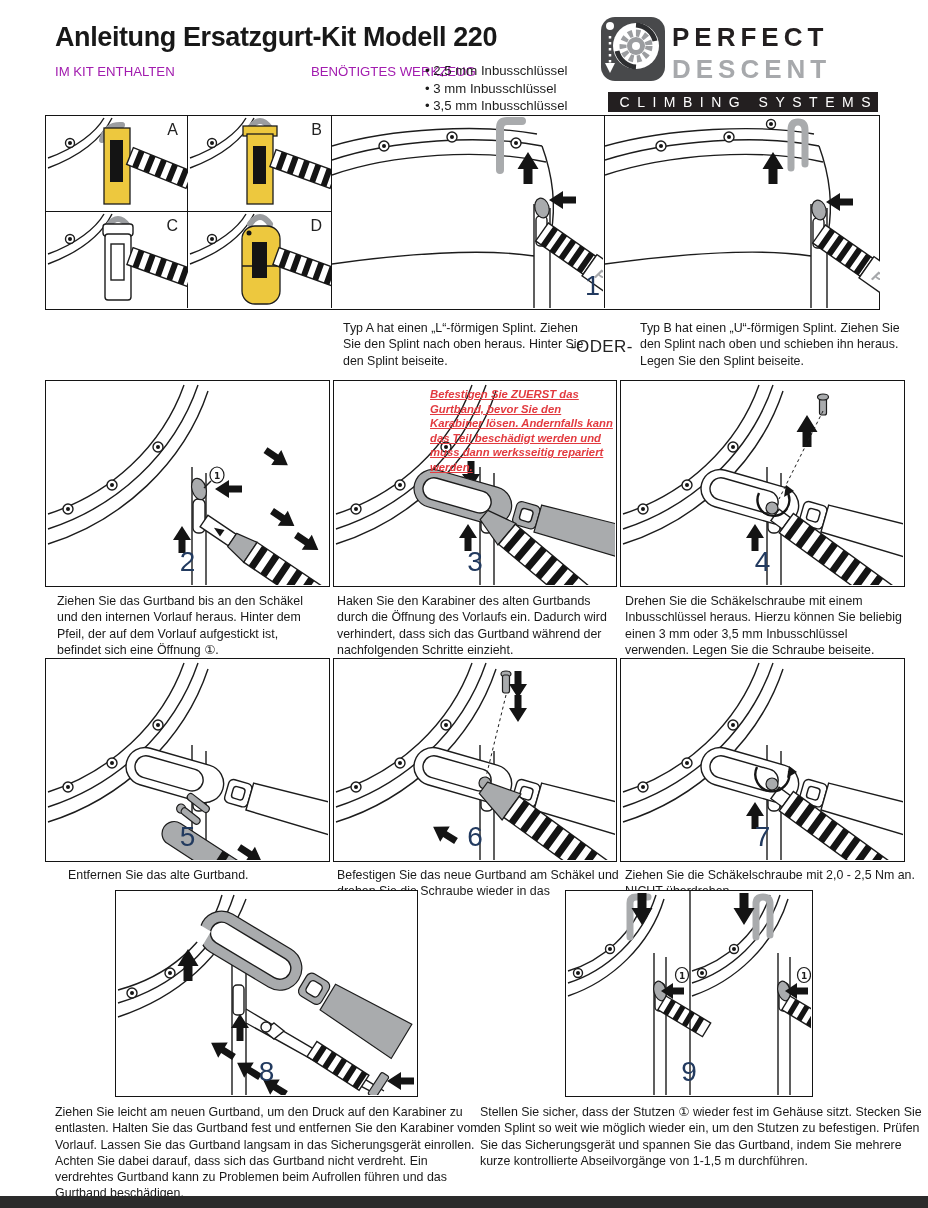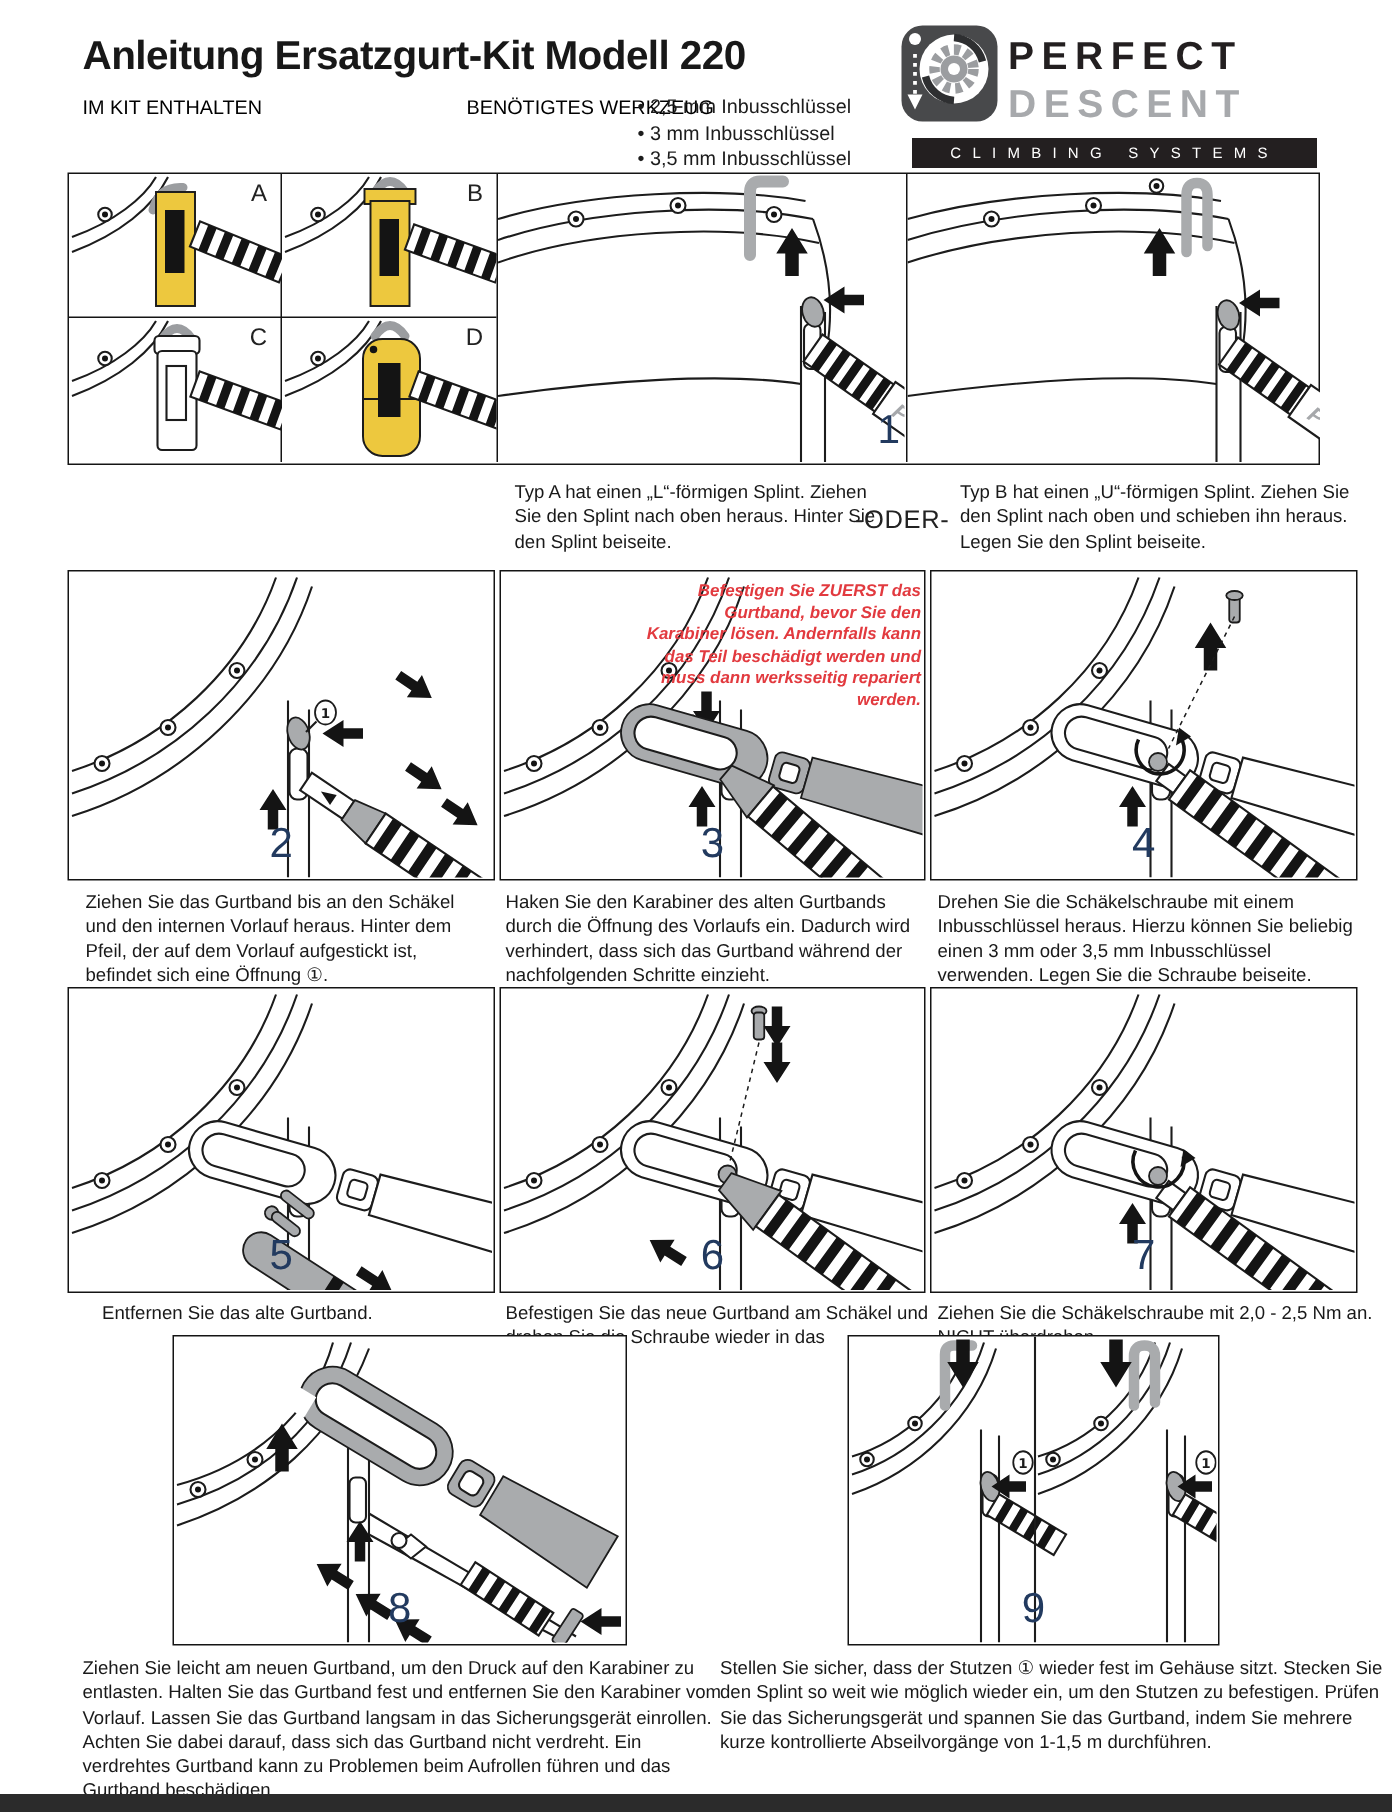--- a/index.html
+++ b/index.html
@@ -1,39 +1,39 @@
 <!DOCTYPE html>
 <html><head>
 <meta charset="utf-8">
 <style>
   html,body{margin:0;padding:0;background:#fff;}
   .page{position:relative;width:928px;height:1208px;background:#fff;overflow:hidden;
         font-family:"Liberation Sans","DejaVu Sans",sans-serif;color:#1a1a1a;}
   .abs{position:absolute;}
   
   .title{left:55px;top:22px;font-size:27px;font-weight:bold;letter-spacing:-0.4px;color:#181818;}
-  .hlabel{font-size:13.2px;color:#000000;}
+  .hlabel{font-size:13.2px;color:#a21caf;}
   ul.hlist{margin:0;padding:0;list-style:none;font-size:13.2px;color:#1c1c1c;}
   ul.hlist li{line-height:17.5px;}
   ul.hlist li::before{content:"• ";}
   
   .logo-word1{left:72px;top:8px;font-size:26px;font-weight:800;letter-spacing:5px;color:#231f20;}
   .logo-word2{left:72px;top:40px;font-size:26px;font-weight:800;letter-spacing:5px;color:#a7a9ac;}
   .logo-banner{left:8px;top:78px;width:270px;height:20px;background:#231f20;color:#fff;
-               font-size:10px;letter-spacing:7.5px;text-align:center;line-height:21px;}
+               font-size:14px;letter-spacing:7.5px;text-align:right;line-height:21px;}
   
   .panel{position:absolute;border:1.5px solid #141414;box-sizing:border-box;background:#fff;}
   .cell{position:absolute;box-sizing:border-box;}
   .bR{border-right:1.5px solid #141414;} .bB{border-bottom:1.5px solid #141414;} .bL{border-left:1.5px solid #141414;}
   .letter{position:absolute;top:5px;right:9px;font-size:16px;color:#222;}
   .num{position:absolute;bottom:8px;left:0;right:0;text-align:center;font-size:28px;color:#223a5f;}
   .cap{position:absolute;font-size:12.4px;line-height:16.3px;color:#191919;}
   .oder{position:absolute;font-size:17px;color:#222;letter-spacing:0.4px;}
-  .warn{position:absolute;left:96px;top:6px;width:184px;text-align:right;font-style:italic;
-        font-weight:bold;font-size:11.3px;line-height:14.6px;color:#e23a3f;}
+  .warn{position:absolute;left:96px;top:6px;width:184px;text-align:left;font-style:italic;
+        font-weight:bold;font-size:11.3px;line-height:14.6px;color:#e23a3f;text-decoration:underline;}
   .footer-bar{left:0;top:1196px;width:928px;height:12px;background:#2b2b2b;}
   
   svg{display:block;overflow:hidden;}
   .ln{fill:none;stroke:#1c1c1c;stroke-width:1.4;}
   .wht{fill:#fff;stroke:#1c1c1c;stroke-width:1.4;}
   .gry{fill:#a9abad;stroke:#1c1c1c;stroke-width:1.2;}
   .blk{fill:#141414;stroke:none;}
   .ylw{fill:#edc83e;stroke:#1c1c1c;stroke-width:1.3;}
   .arr path{fill:#141414;}
   .splint{fill:none;stroke:#a9abad;stroke-width:8;stroke-linecap:round;}

